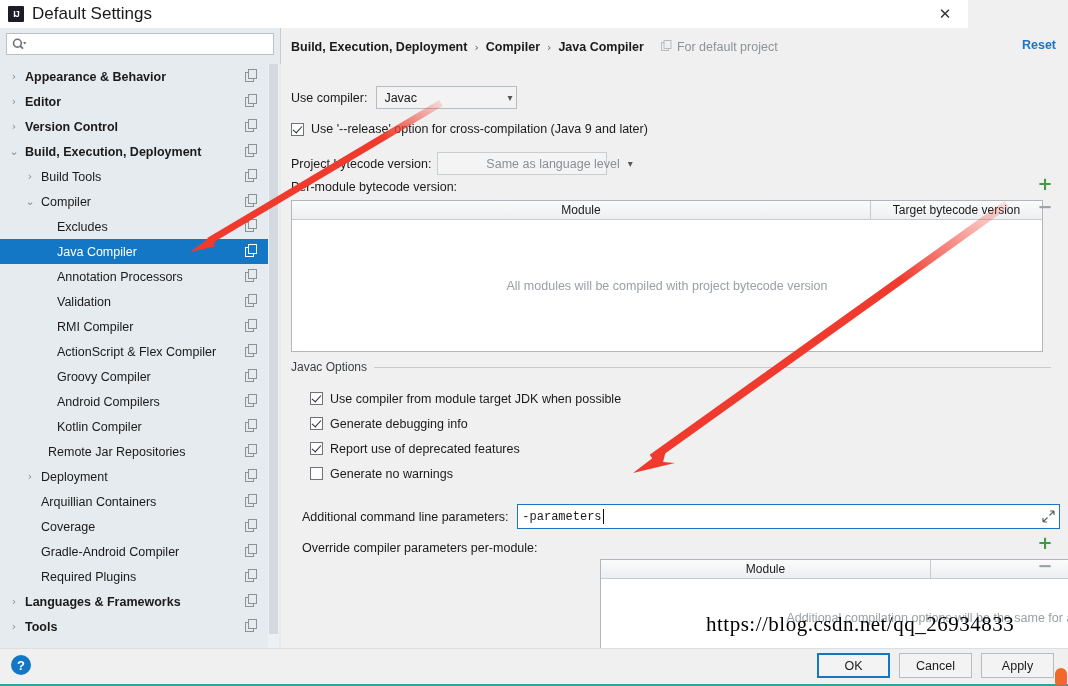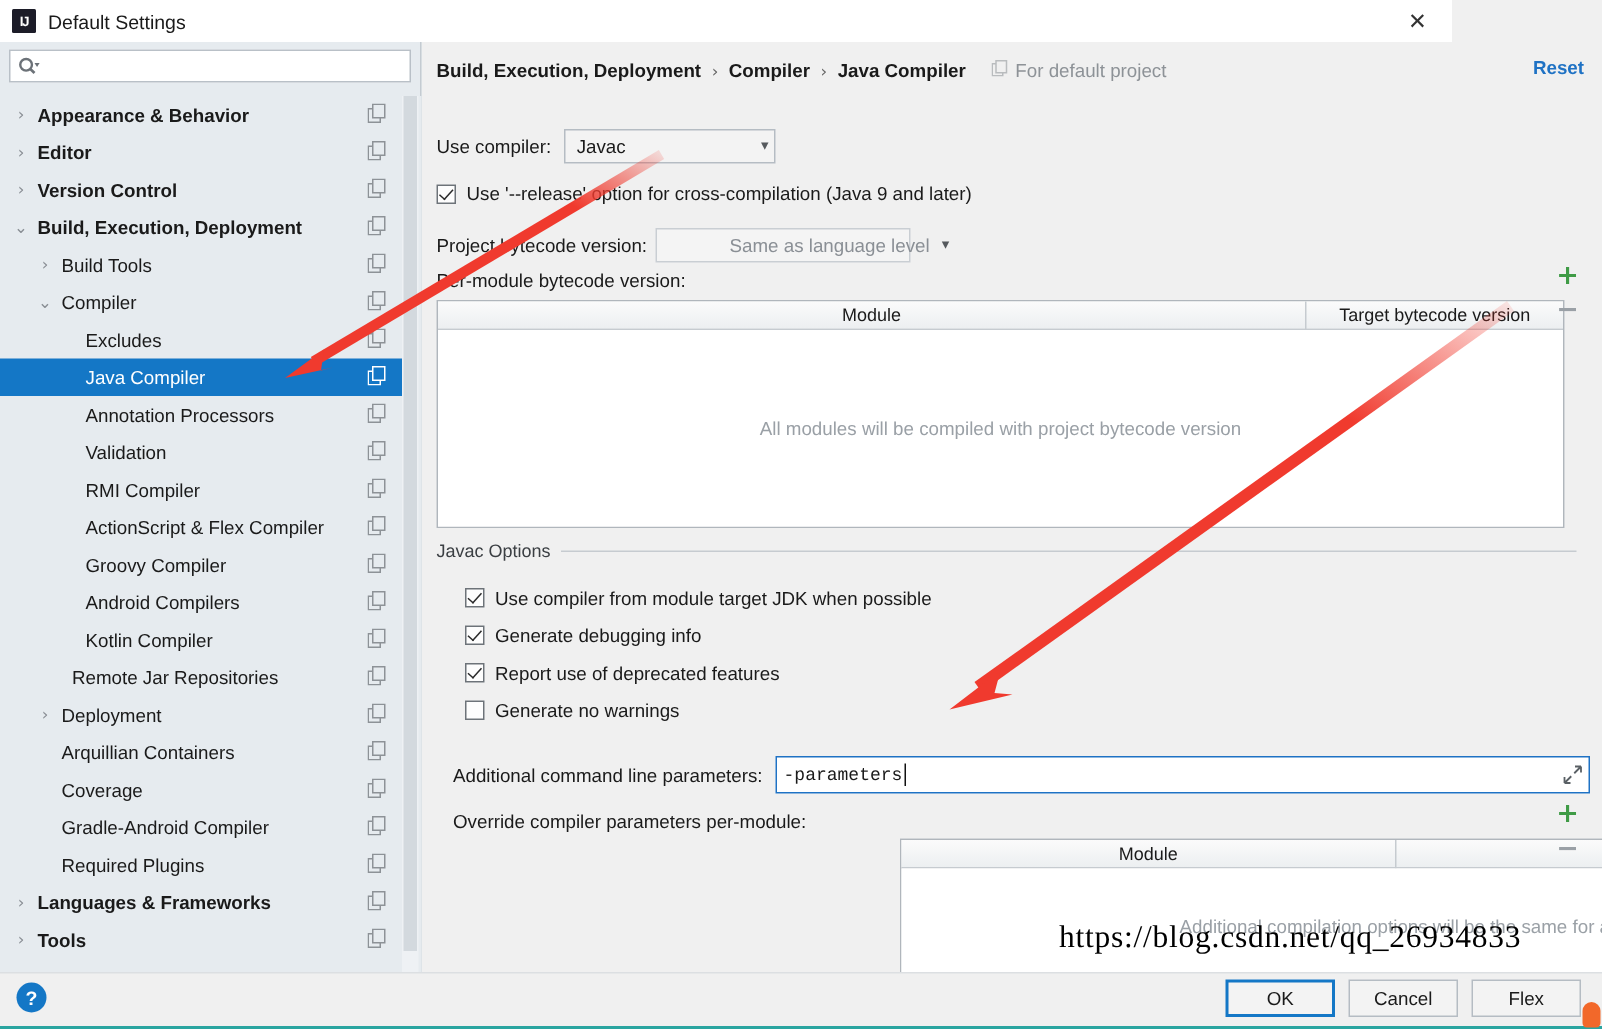--- a/index.html
+++ b/index.html
@@ -34,21 +34,21 @@
     border-radius: 1px;
     position: relative;
     display: flex; align-items: center; justify-content: center;
     flex: none;
   }
   .titlebar-icon span {
     color: #ffffff; font-size: 9px; font-weight: bold;
     letter-spacing: -1px; line-height: 1;
   }
   .titlebar-title {
-    font-size: 13px; color: #1a1a1a;
+    font-size: 17px; color: #1a1a1a;
   }
   .titlebar-close {
     position: absolute; right: 0; top: 0;
     width: 46px; height: 28px;
     display: flex; align-items: center; justify-content: center;
     font-size: 15px; color: #333; cursor: pointer;
     font-family: "DejaVu Sans", sans-serif;
   }
 
   
@@ -696,21 +696,21 @@
   </div>
   <div class="table-side bottom">
     <div class="side-btn plus">+</div>
     <div class="side-btn minus">−</div>
   </div>
 
   <div class="footer">
     <div class="help-btn">?</div>
     <div class="btn primary" id="btn-ok">OK</div>
     <div class="btn" id="btn-cancel">Cancel</div>
-    <div class="btn" id="btn-apply">Flex</div>
+    <div class="btn" id="btn-apply">Apply</div>
   </div>
 
   <div class="watermark">https://blog.csdn.net/qq_26934833</div>
   <div class="corner-mark"></div>
 
   <svg class="annot-layer" viewBox="0 0 1068 686">
     <defs>
       <linearGradient id="fadeA" x1="1" y1="0" x2="0" y2="1">
         <stop offset="0" stop-color="#f03a2e" stop-opacity="0.15"></stop>
         <stop offset="0.25" stop-color="#f03a2e" stop-opacity="1"></stop>

